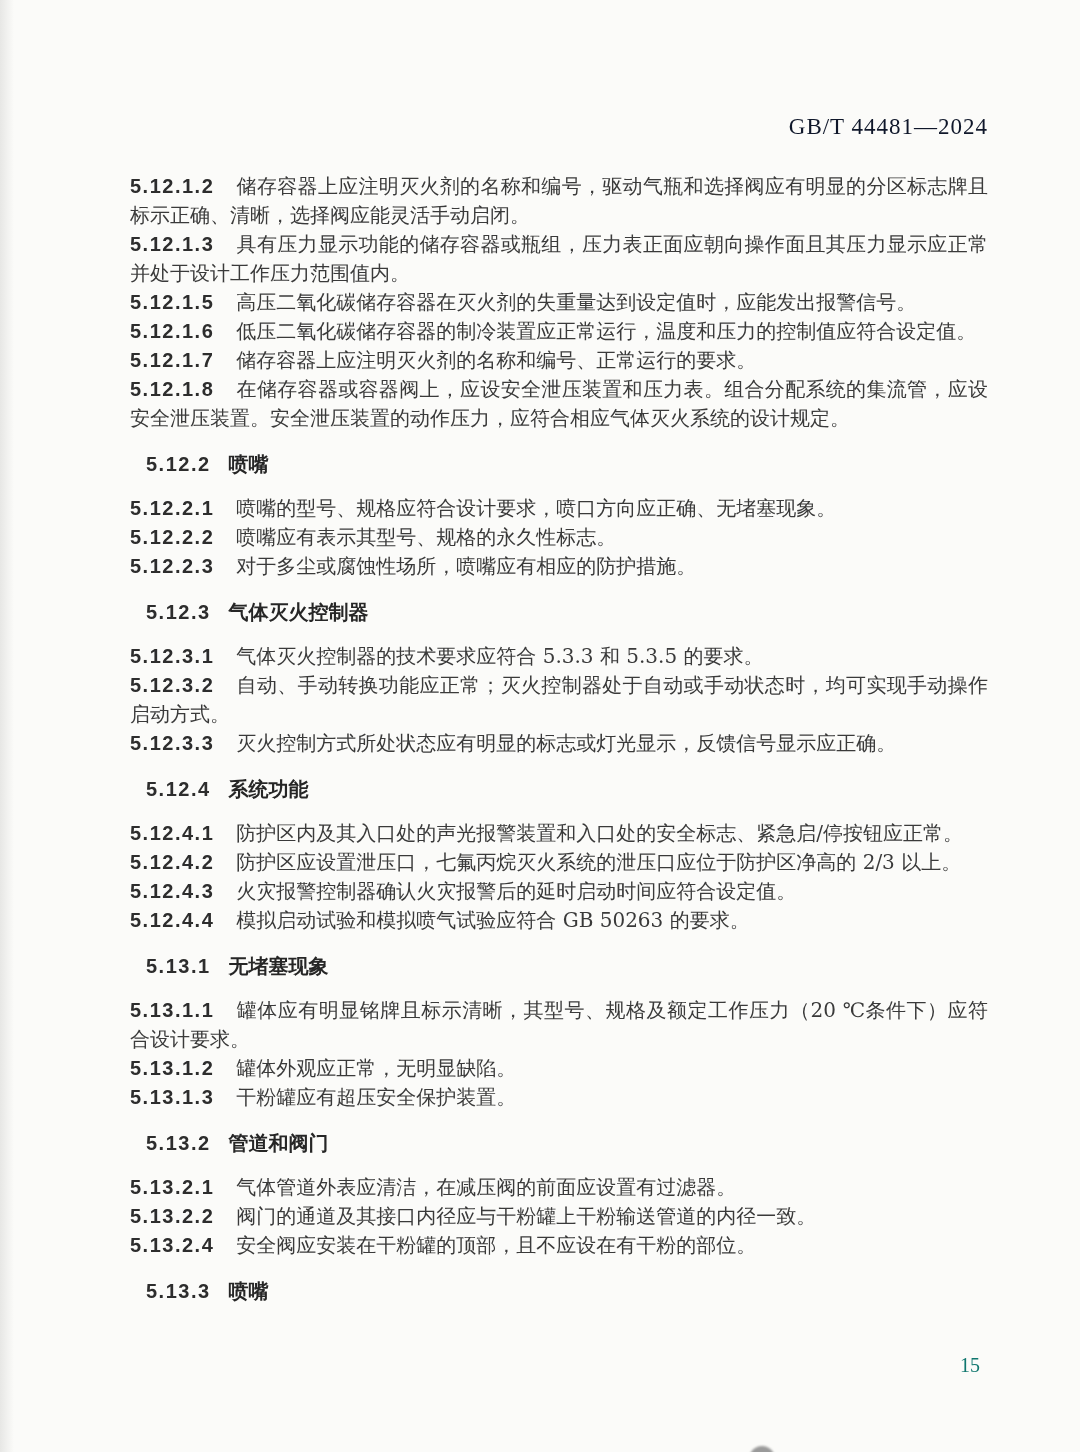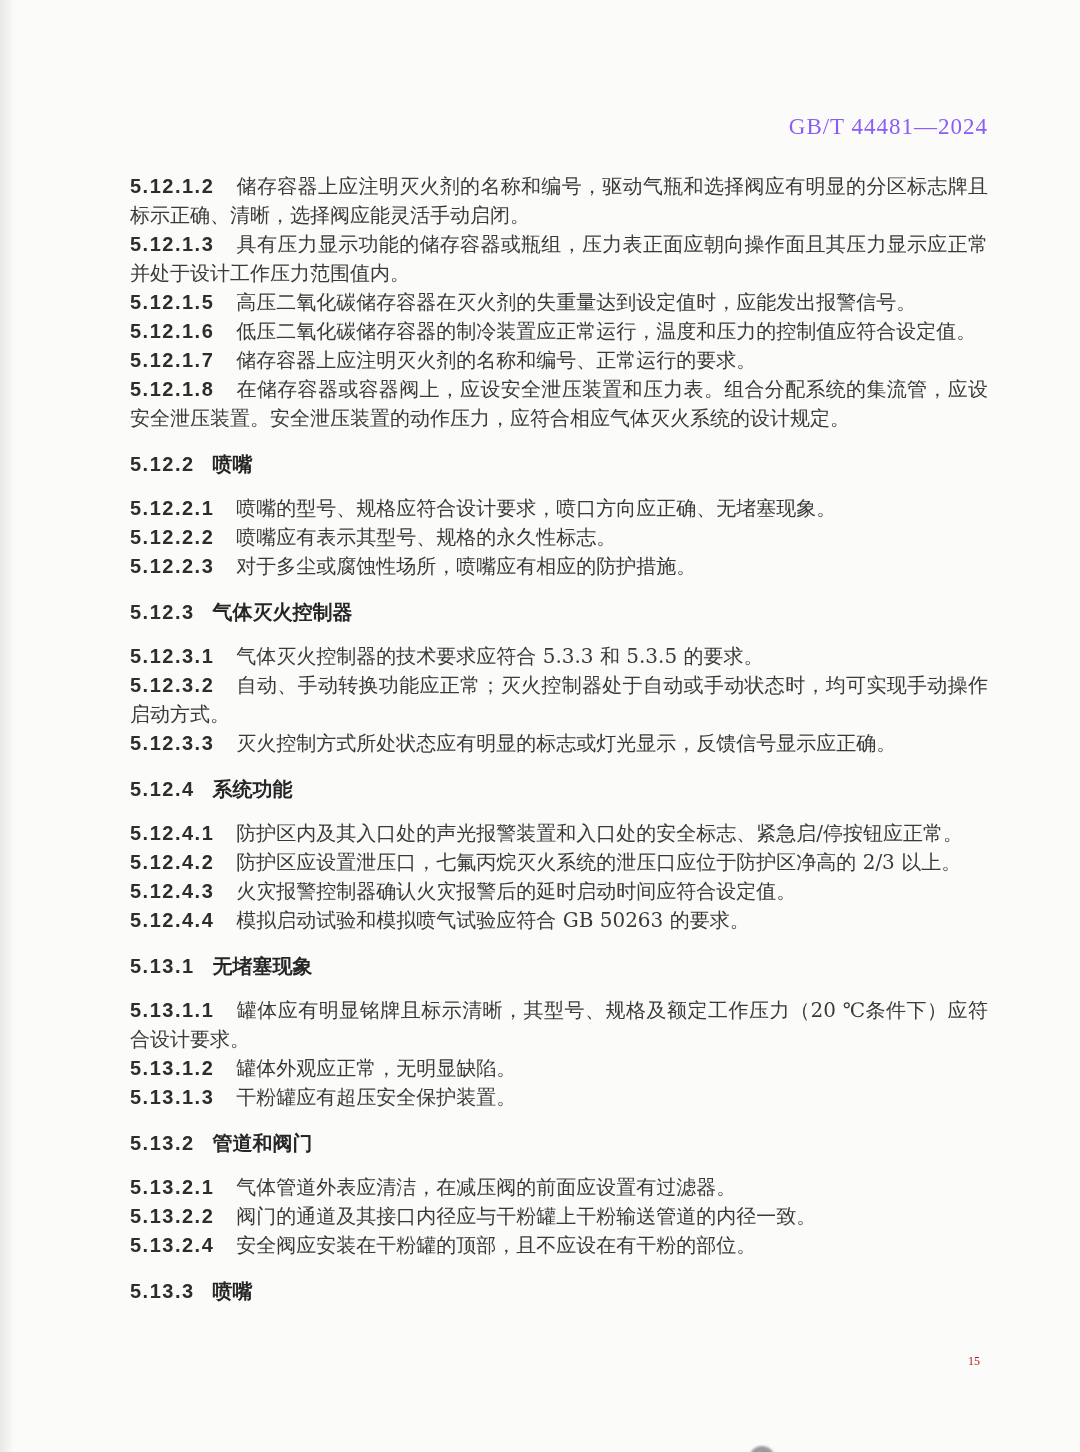--- a/index.html
+++ b/index.html
@@ -22,21 +22,21 @@
     width: 14px;
     background: linear-gradient(90deg, #e7e7e5, rgba(251,251,249,0));
     pointer-events: none;
   }
   .std-code {
     position: absolute;
     top: 114px;
     right: 92px;
     font-size: 23px;
     letter-spacing: 1px;
-    color: #8b5cf6;
+    color: #0f172a;
     font-family: "Liberation Serif", serif;
   }
   .doc-body {
     position: absolute;
     left: 130px;
     top: 172px;
     width: 858px;
   }
   .block {
     margin: 0;
@@ -54,27 +54,28 @@
   }
   .block.heading {
     font-family: "Liberation Sans", sans-serif;
     font-weight: 700;
     color: #262626;
     margin: 17px 0 15px 0;
     text-align: left;
   }
   .block.heading .num {
     margin-right: 18px;
+    margin-left: 16px;
   }
   .page-number {
     position: absolute;
     top: 1354px;
     right: 100px;
-    font-size: 12px;
-    color: #b91c1c;
+    font-size: 20px;
+    color: #0f766e;
     font-family: "Liberation Serif", serif;
   }
   .bottom-dot {
     position: absolute;
     left: 749px;
     top: 1446px;
     width: 26px;
     height: 26px;
     border-radius: 50%;
     background: #9a9a9a;

